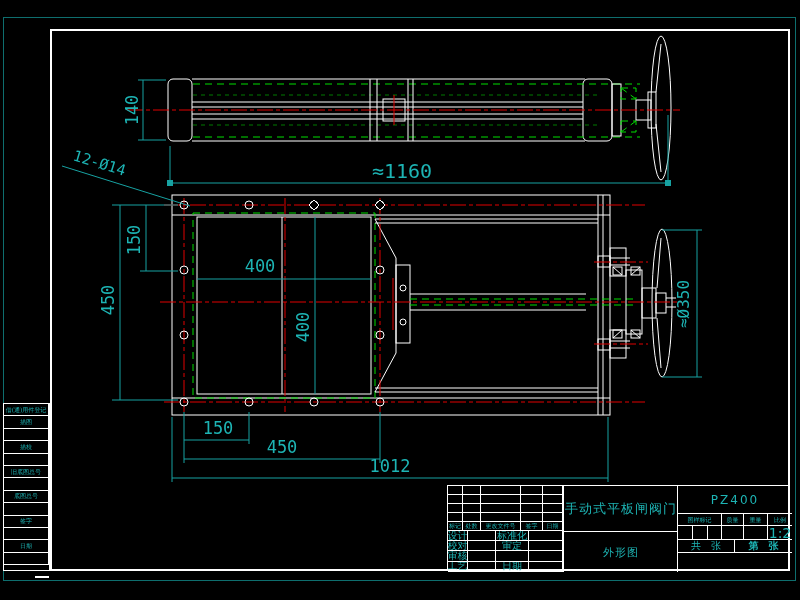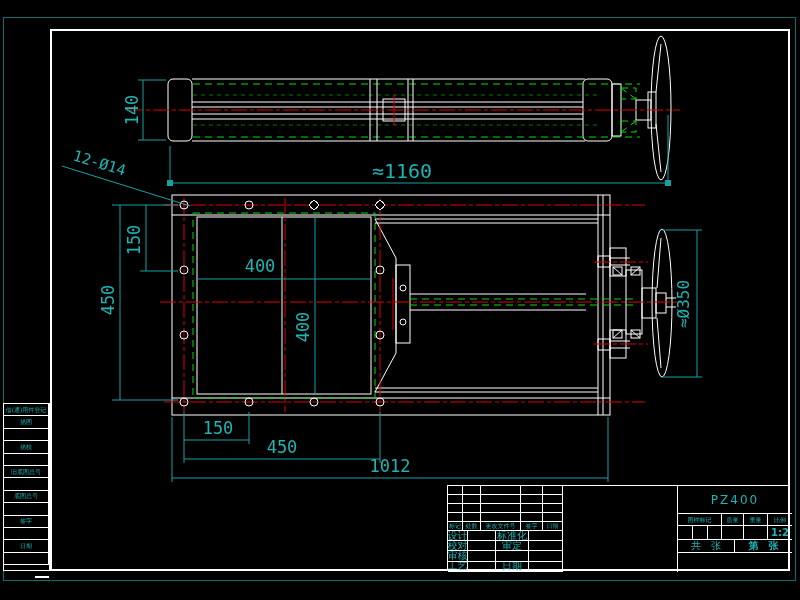--- a/index.html
+++ b/index.html
@@ -19,21 +19,21 @@
   .t{stroke:#17a2a2;stroke-width:1;}
   .tx{fill:#1db4b4;stroke:none;font-family:"DejaVu Sans Mono","Liberation Mono",monospace;}
   .gr{fill:#17a2a2;stroke:none;}
   .dia{stroke:#fff;fill:#000;}
   
   .cellgrid{display:grid;}
   .cell{border-right:1px solid #fff;border-bottom:1px solid #fff;color:#1db4b4;
         display:flex;align-items:center;justify-content:center;overflow:hidden;
         white-space:pre;line-height:1;}
   .blk{border:1px solid #fff;}
-  .f6{font-size:6px;} .f7{font-size:10px;} .f9{font-size:10px;font-weight:bold;}
+  .f6{font-size:6px;} .f7{font-size:10px;} .f9{font-size:14px;}
   .f11{font-size:11px;letter-spacing:1px;} .f13{font-size:13px;letter-spacing:1px;}
   .f12{font-size:12px;letter-spacing:2px;}
 </style>
 </head>
 <body>
 
 <div id="stage">
 
   <div class="abs" id="outer-border"></div>
   <div class="abs" id="inner-frame"></div>
@@ -269,20 +269,24 @@
       <div class="cell f7">审核</div>
       <div class="cell"></div>
       <div class="cell"></div>
       <div class="cell"></div>
       <div class="cell f7">工艺</div>
       <div class="cell"></div>
       <div class="cell f7">日期</div>
       <div class="cell"></div>
     </div>
 
+    <div class="abs" style="left:115px;top:0;width:114px;height:86px;border-left:1px solid #fff;">
+      <div class="cell f13" style="width:114px;height:45px;border-right:none;">手动式平板闸阀门</div>
+      <div class="cell f11" style="width:114px;height:40px;border-right:none;border-bottom:none;">外形图</div>
+    </div>
 
     <div class="abs" style="left:229px;top:0;width:114px;height:86px;border-left:1px solid #fff;">
       <div class="cell f12" style="width:114px;height:27px;border-right:none;">PZ400</div>
       <div class="cellgrid" style="grid-template-columns:44px 22px 24px 24px;grid-auto-rows:12px;">
         <div class="cell f6">图样标记</div>
         <div class="cell f6">质量</div>
         <div class="cell f6">重量</div>
         <div class="cell f6" style="border-right:none;">比例</div>
       </div>
       <div class="cellgrid" style="grid-template-columns:15px 15px 14px 22px 24px 24px;grid-auto-rows:14px;">

